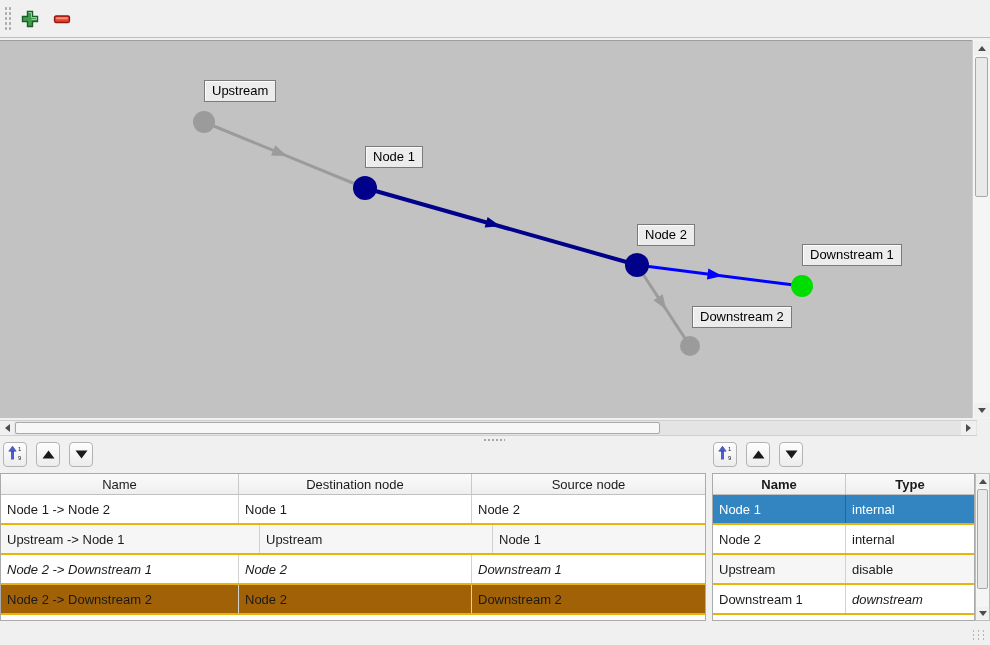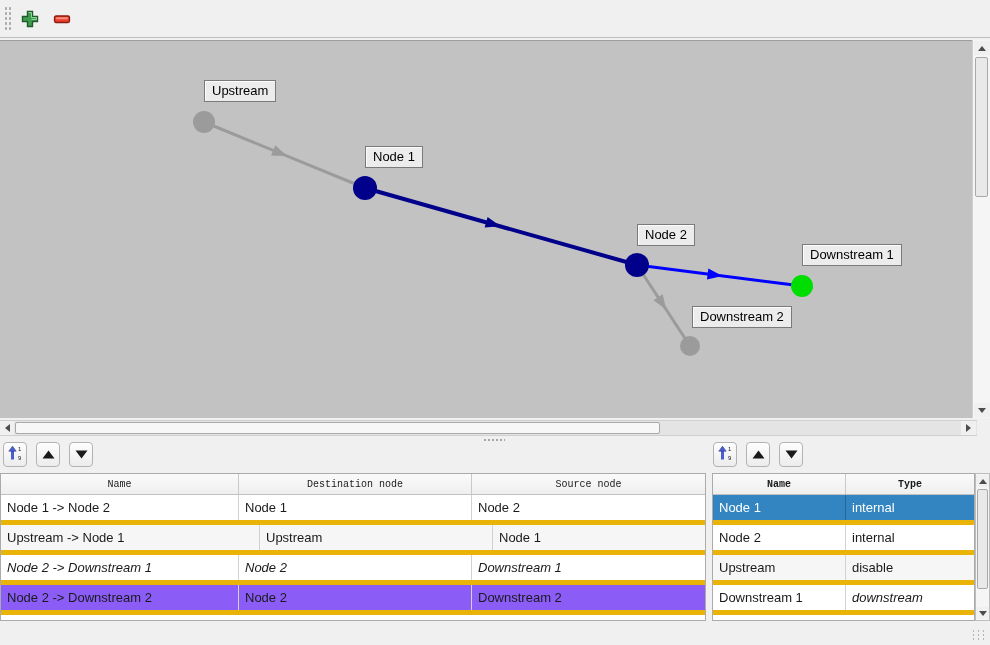--- a/index.html
+++ b/index.html
@@ -40,24 +40,24 @@
 
   
   .panel-btn { position:absolute; top:442px; width:24px; height:25px; border:1px solid #b3b3b3; border-radius:4px;
                background:linear-gradient(#fefefe,#ececec); display:flex; align-items:center; justify-content:center; cursor:pointer; }
 
   
   .table { position:absolute; top:473px; background:#ffffff; border:1px solid #ababab; }
   .table.edges { left:0; width:706px; height:148px; }
   .table.nodes { left:712px; width:263px; height:148px; }
   .thead { display:flex; height:21px; background:linear-gradient(#fafafa,#efefef); border-bottom:1px solid #c0c0c0; }
-  .th { display:flex; align-items:center; justify-content:center; font-size:10px; border-right:1px solid #c9c9c9; overflow:hidden;font-family:Liberation Mono, monospace; }
+  .th { display:flex; align-items:center; justify-content:center; font-size:13px; border-right:1px solid #c9c9c9; overflow:hidden; }
   .th:last-child { border-right:none; }
   .table.nodes .th { font-weight:bold; }
-  .trow { display:flex; height:30px; border-bottom:5px solid #eab308; }
+  .trow { display:flex; height:30px; border-bottom:2px solid #eab308; }
   .td { display:flex; align-items:center; padding-left:6px; border-right:1px solid #d2d2d2; overflow:hidden; white-space:nowrap; }
   .td:last-child { border-right:none; }
   .trow.selected .td { color:#ffffff; border-right-color:rgba(0,0,0,0.22); }
   .vscroll.nodes-table { left:975px; top:473px; width:15px; height:148px; border:1px solid #bdbdbd; background:#f5f5f5; }
 
   .resize-grip { position:absolute; left:971px; top:629px; width:14px; height:12px;
             background-image:radial-gradient(circle,#b5b5b5 1px,transparent 1.1px); background-size:5px 4px; }
 </style>
 </head>
 <body>
@@ -203,21 +203,21 @@
         <div class="trow" style="background: rgb(246, 246, 246);">
           <div class="td" style="width: 259px;">Upstream -&gt; Node 1</div>
           <div class="td" style="width: 233px;">Upstream</div>
           <div class="td" style="flex: 1 1 0%;">Node 1</div>
         </div>
         <div class="trow" style="background: rgb(255, 255, 255); font-style: italic;">
           <div class="td" style="width: 238px;">Node 2 -&gt; Downstream 1</div>
           <div class="td" style="width: 233px;">Node 2</div>
           <div class="td" style="flex: 1 1 0%;">Downstream 1</div>
         </div>
-        <div class="trow" style="background: #8b5cf6;">
+        <div class="trow" style="background: #a16207;">
           <div class="td" style="width: 238px;">Node 2 -&gt; Downstream 2</div>
           <div class="td" style="width: 233px;">Node 2</div>
           <div class="td" style="flex: 1 1 0%;">Downstream 2</div>
         </div>
       </div>
   </div>
 
   <div class="table nodes">
     <div class="thead">
       <div class="th" style="width:133px;">

